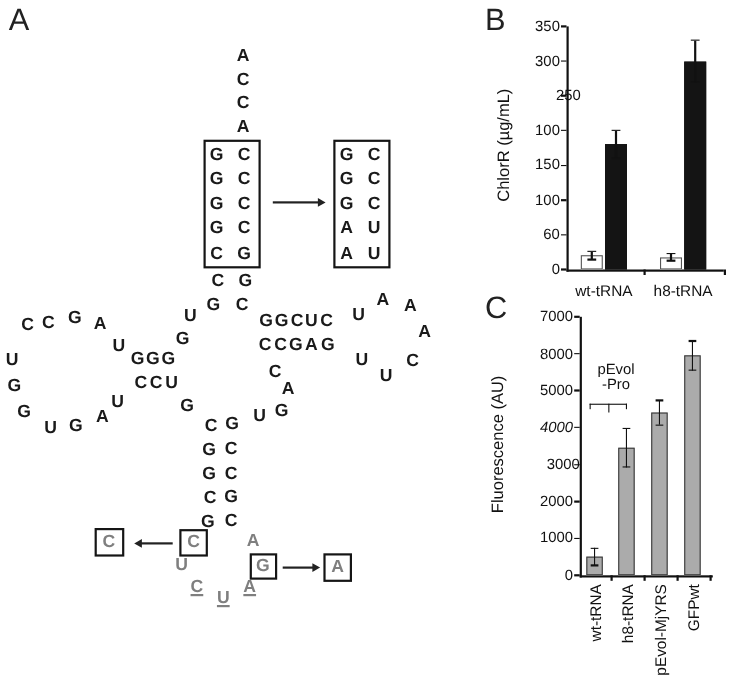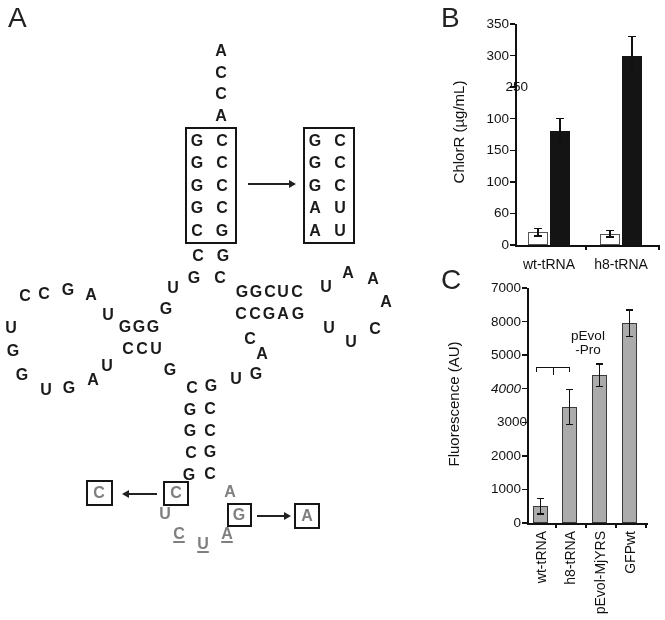--- a/index.html
+++ b/index.html
@@ -2,21 +2,21 @@
 <html><head>
 <meta charset="utf-8">
 <style>
   html,body{margin:0;padding:0;background:#fff;}
   #page{position:relative;width:665px;height:620px;background:#ffffff;overflow:hidden;
         font-family:"Liberation Sans",sans-serif;color:#111;}
   .plabel{position:absolute;font-size:28px;line-height:28px;color:#222;}
   .ylab{position:absolute;white-space:nowrap;transform:translate(-50%,-50%) rotate(-90deg);
         font-size:15px;color:#111;}
   .ann{position:absolute;transform:translateX(-50%);text-align:center;font-size:13.5px;
-       line-height:14px;white-space:pre-line;color:#111;margin-left:28px;}
+       line-height:14px;white-space:pre-line;color:#111;}
   
   .gl{position:absolute;transform:translate(-50%,-50%);font-weight:700;font-size:16px;
       line-height:16px;color:#1a1a1a;white-space:pre;}
   .gl.gray{color:#7f7f7f;}
   .gl.ul{text-decoration:underline;text-decoration-thickness:2px;text-underline-offset:2px;}
   .sbox{position:absolute;border:2px solid #151515;box-sizing:border-box;}
   .aline{position:absolute;height:2px;background:#222;}
   .ahead{position:absolute;width:0;height:0;}
   
   .axis{position:absolute;background:#111;}

